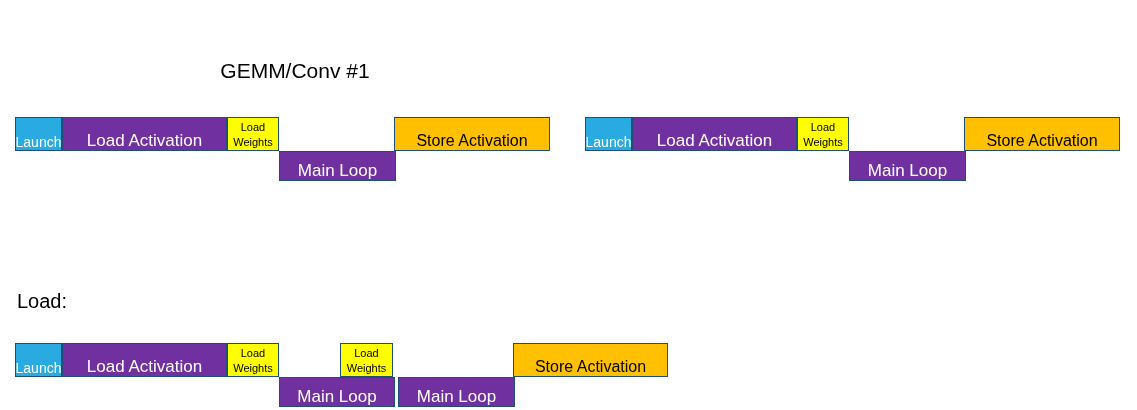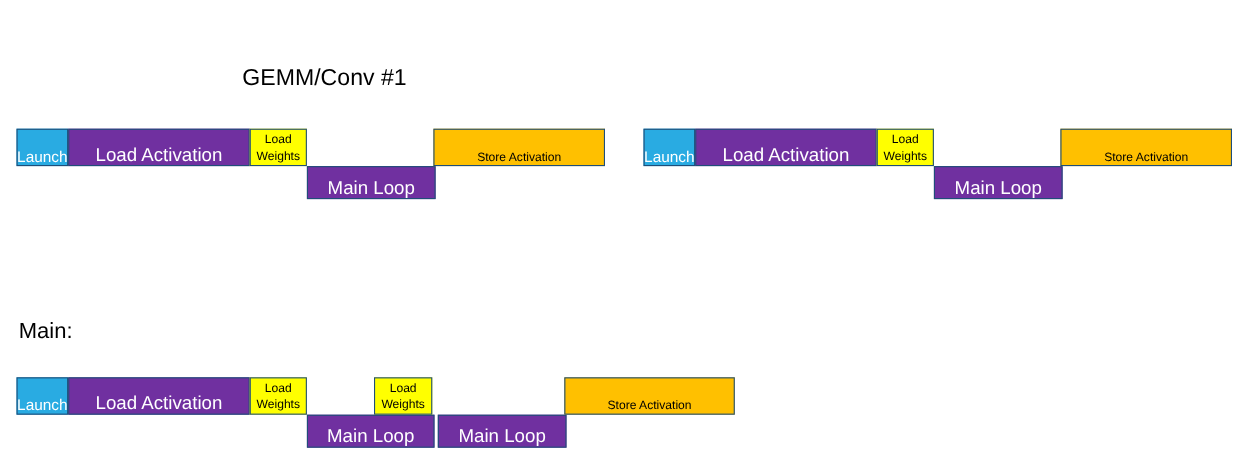--- a/index.html
+++ b/index.html
@@ -39,31 +39,31 @@
     border: 1px solid var(--border, #1F4E79);
     display: flex;
     align-items: flex-end;
     justify-content: center;
     text-align: center;
     line-height: 1.05;
   }
   .b-launch  { background: var(--launch, #29ABE2); color: var(--text_light, #fff); font-size: 14px; }
   .b-load    { background: var(--load, #7030A0);   color: var(--text_light, #fff); font-size: 17px; }
   .b-weights { background: var(--weights, #FFFF00); color: var(--text_dark, #000); font-size: 11px; line-height: 15px; }
-  .b-store   { background: var(--store, #FFC000);  color: var(--text_dark, #000); font-size: 11px; }
+  .b-store   { background: var(--store, #FFC000);  color: var(--text_dark, #000); font-size: 16px; }
 </style>
 </head>
 <body>
 
 <div class="canvas">
 
   <div class="header h1">GEMM/Conv #1</div>
 
 
-  <div class="section-label" id="lbl-fused">Main:</div>
+  <div class="section-label" id="lbl-fused">Load:</div>
 
 <div class="block b-launch" style="left: 15px; top: 117px; width: 47px; height: 34px;">
       <span>Launch</span>
     </div>
     <div class="block b-load" style="left: 62px; top: 117px; width: 165px; height: 34px;">
       <span>Load Activation</span>
     </div>
     <div class="block b-weights" style="left: 227px; top: 117px; width: 52px; height: 34px;">
       <span>Load Weights</span>
     </div>

